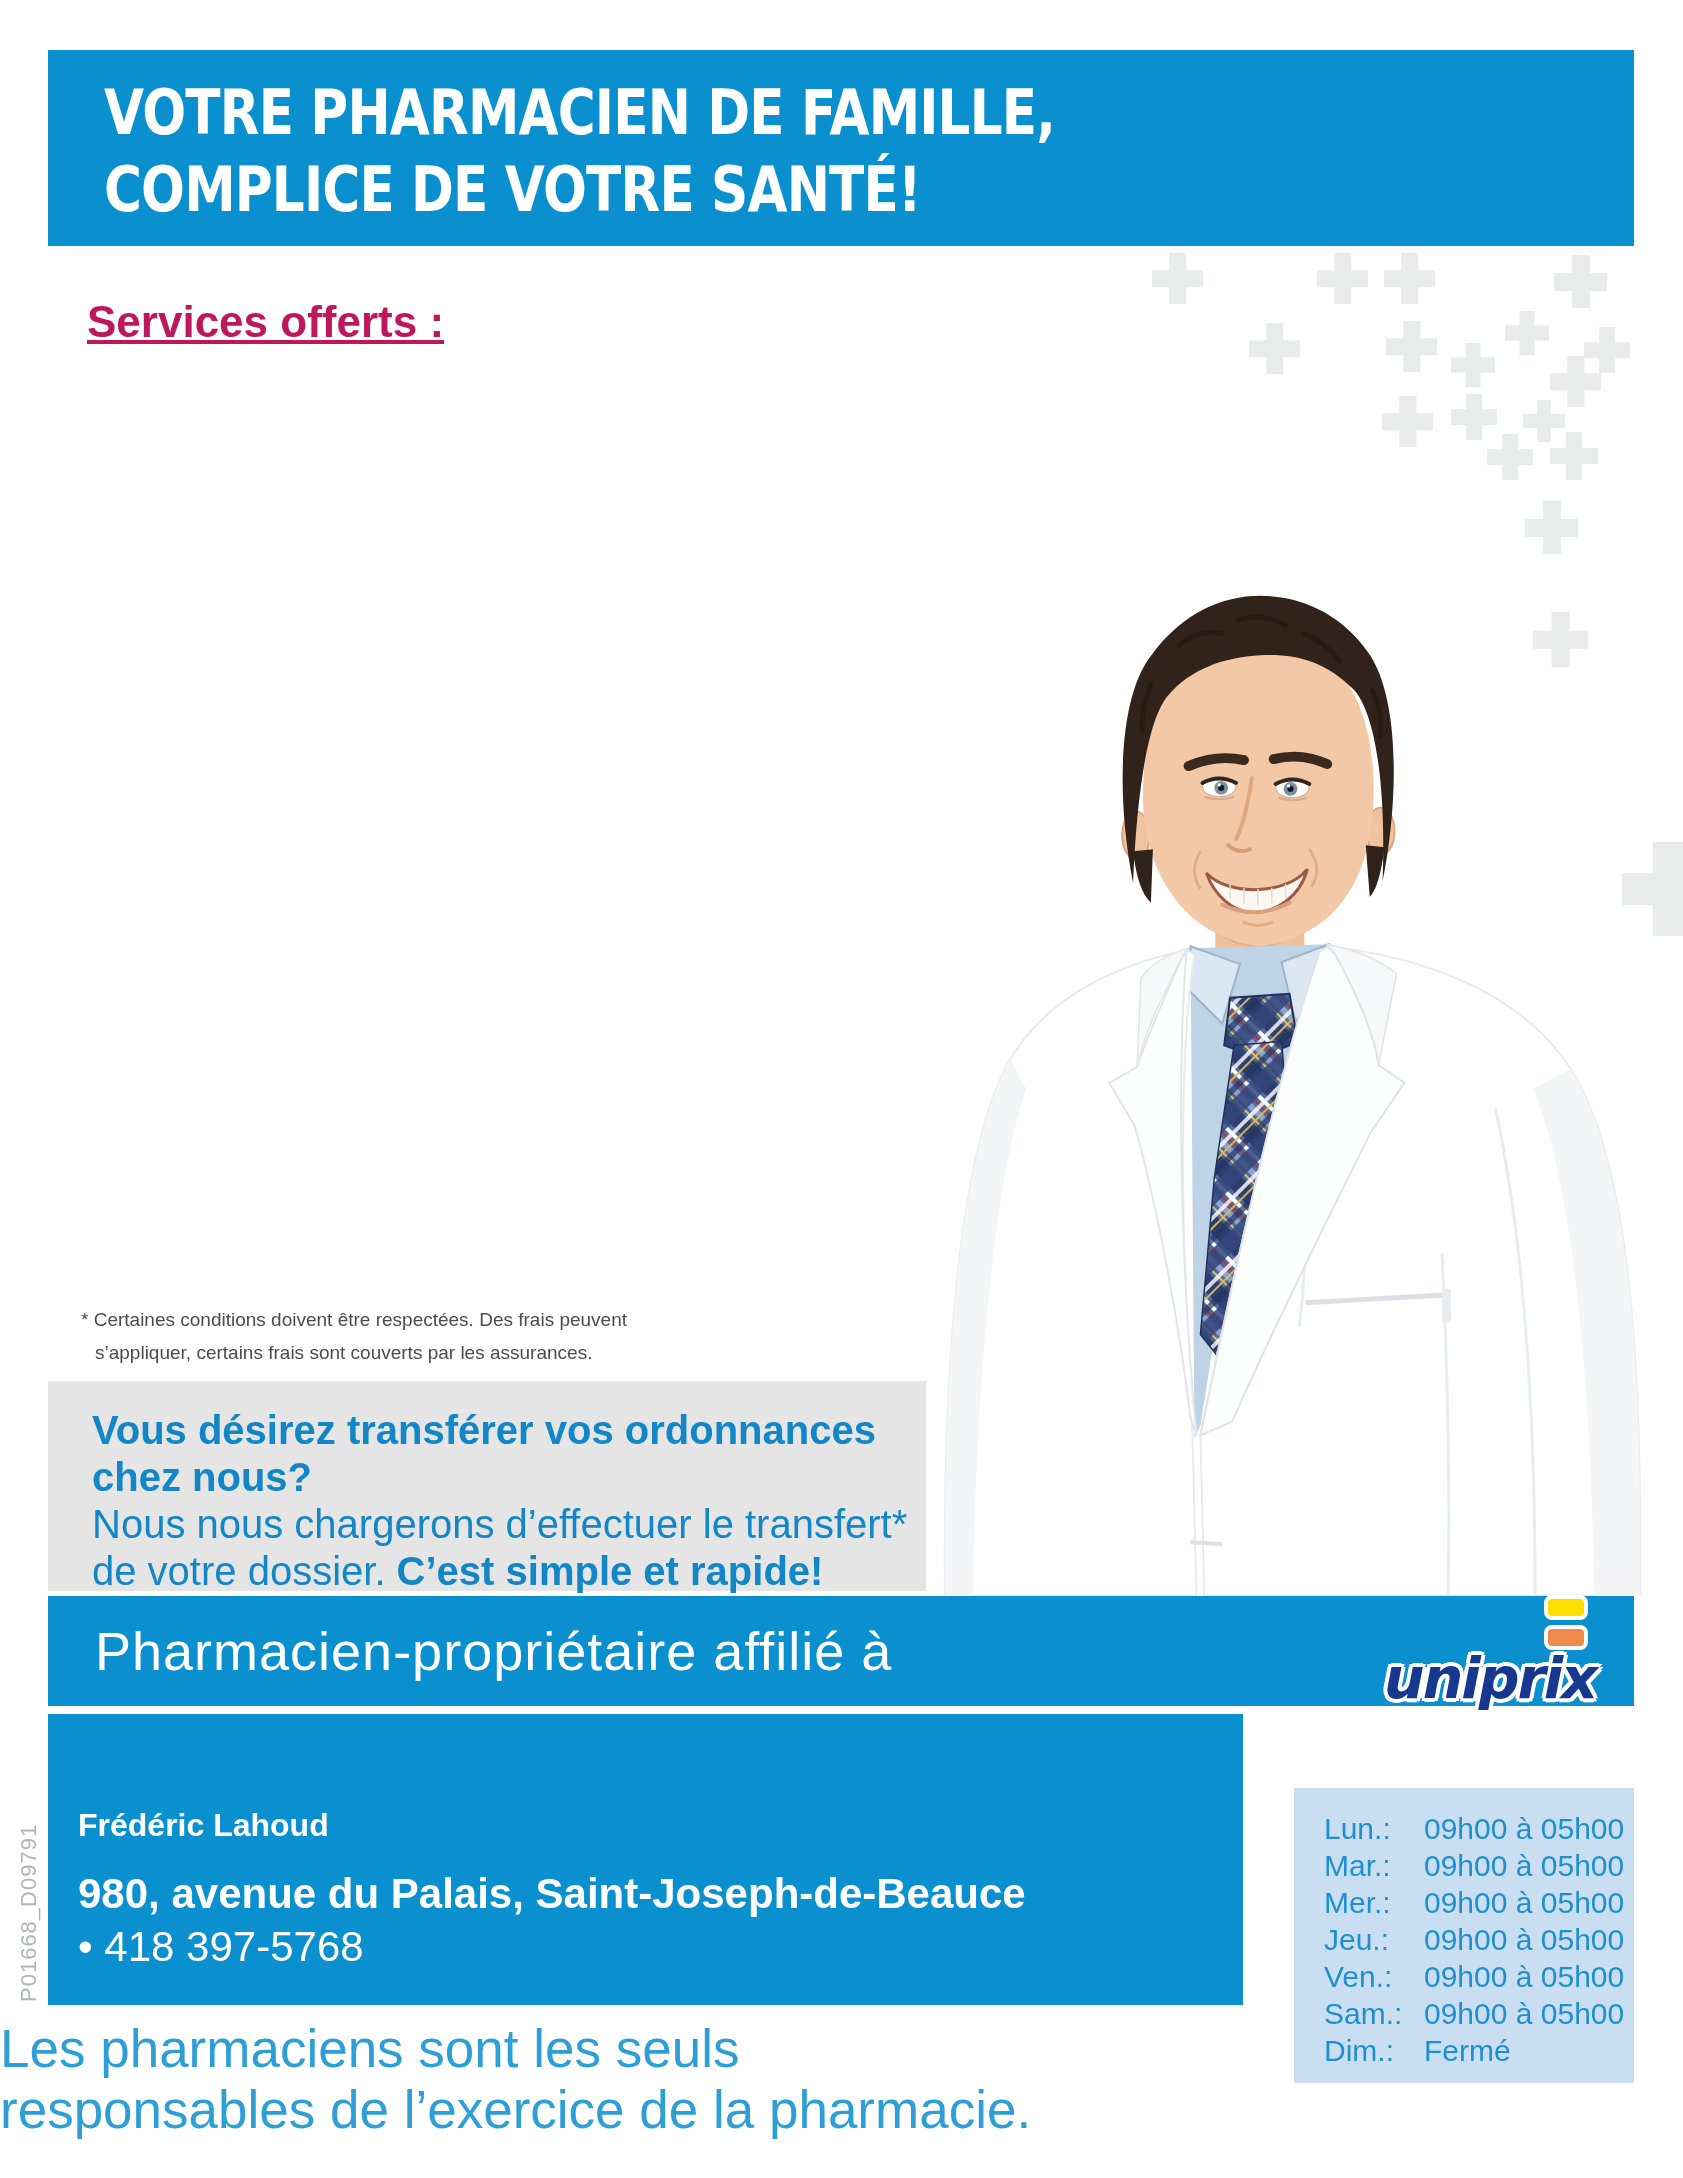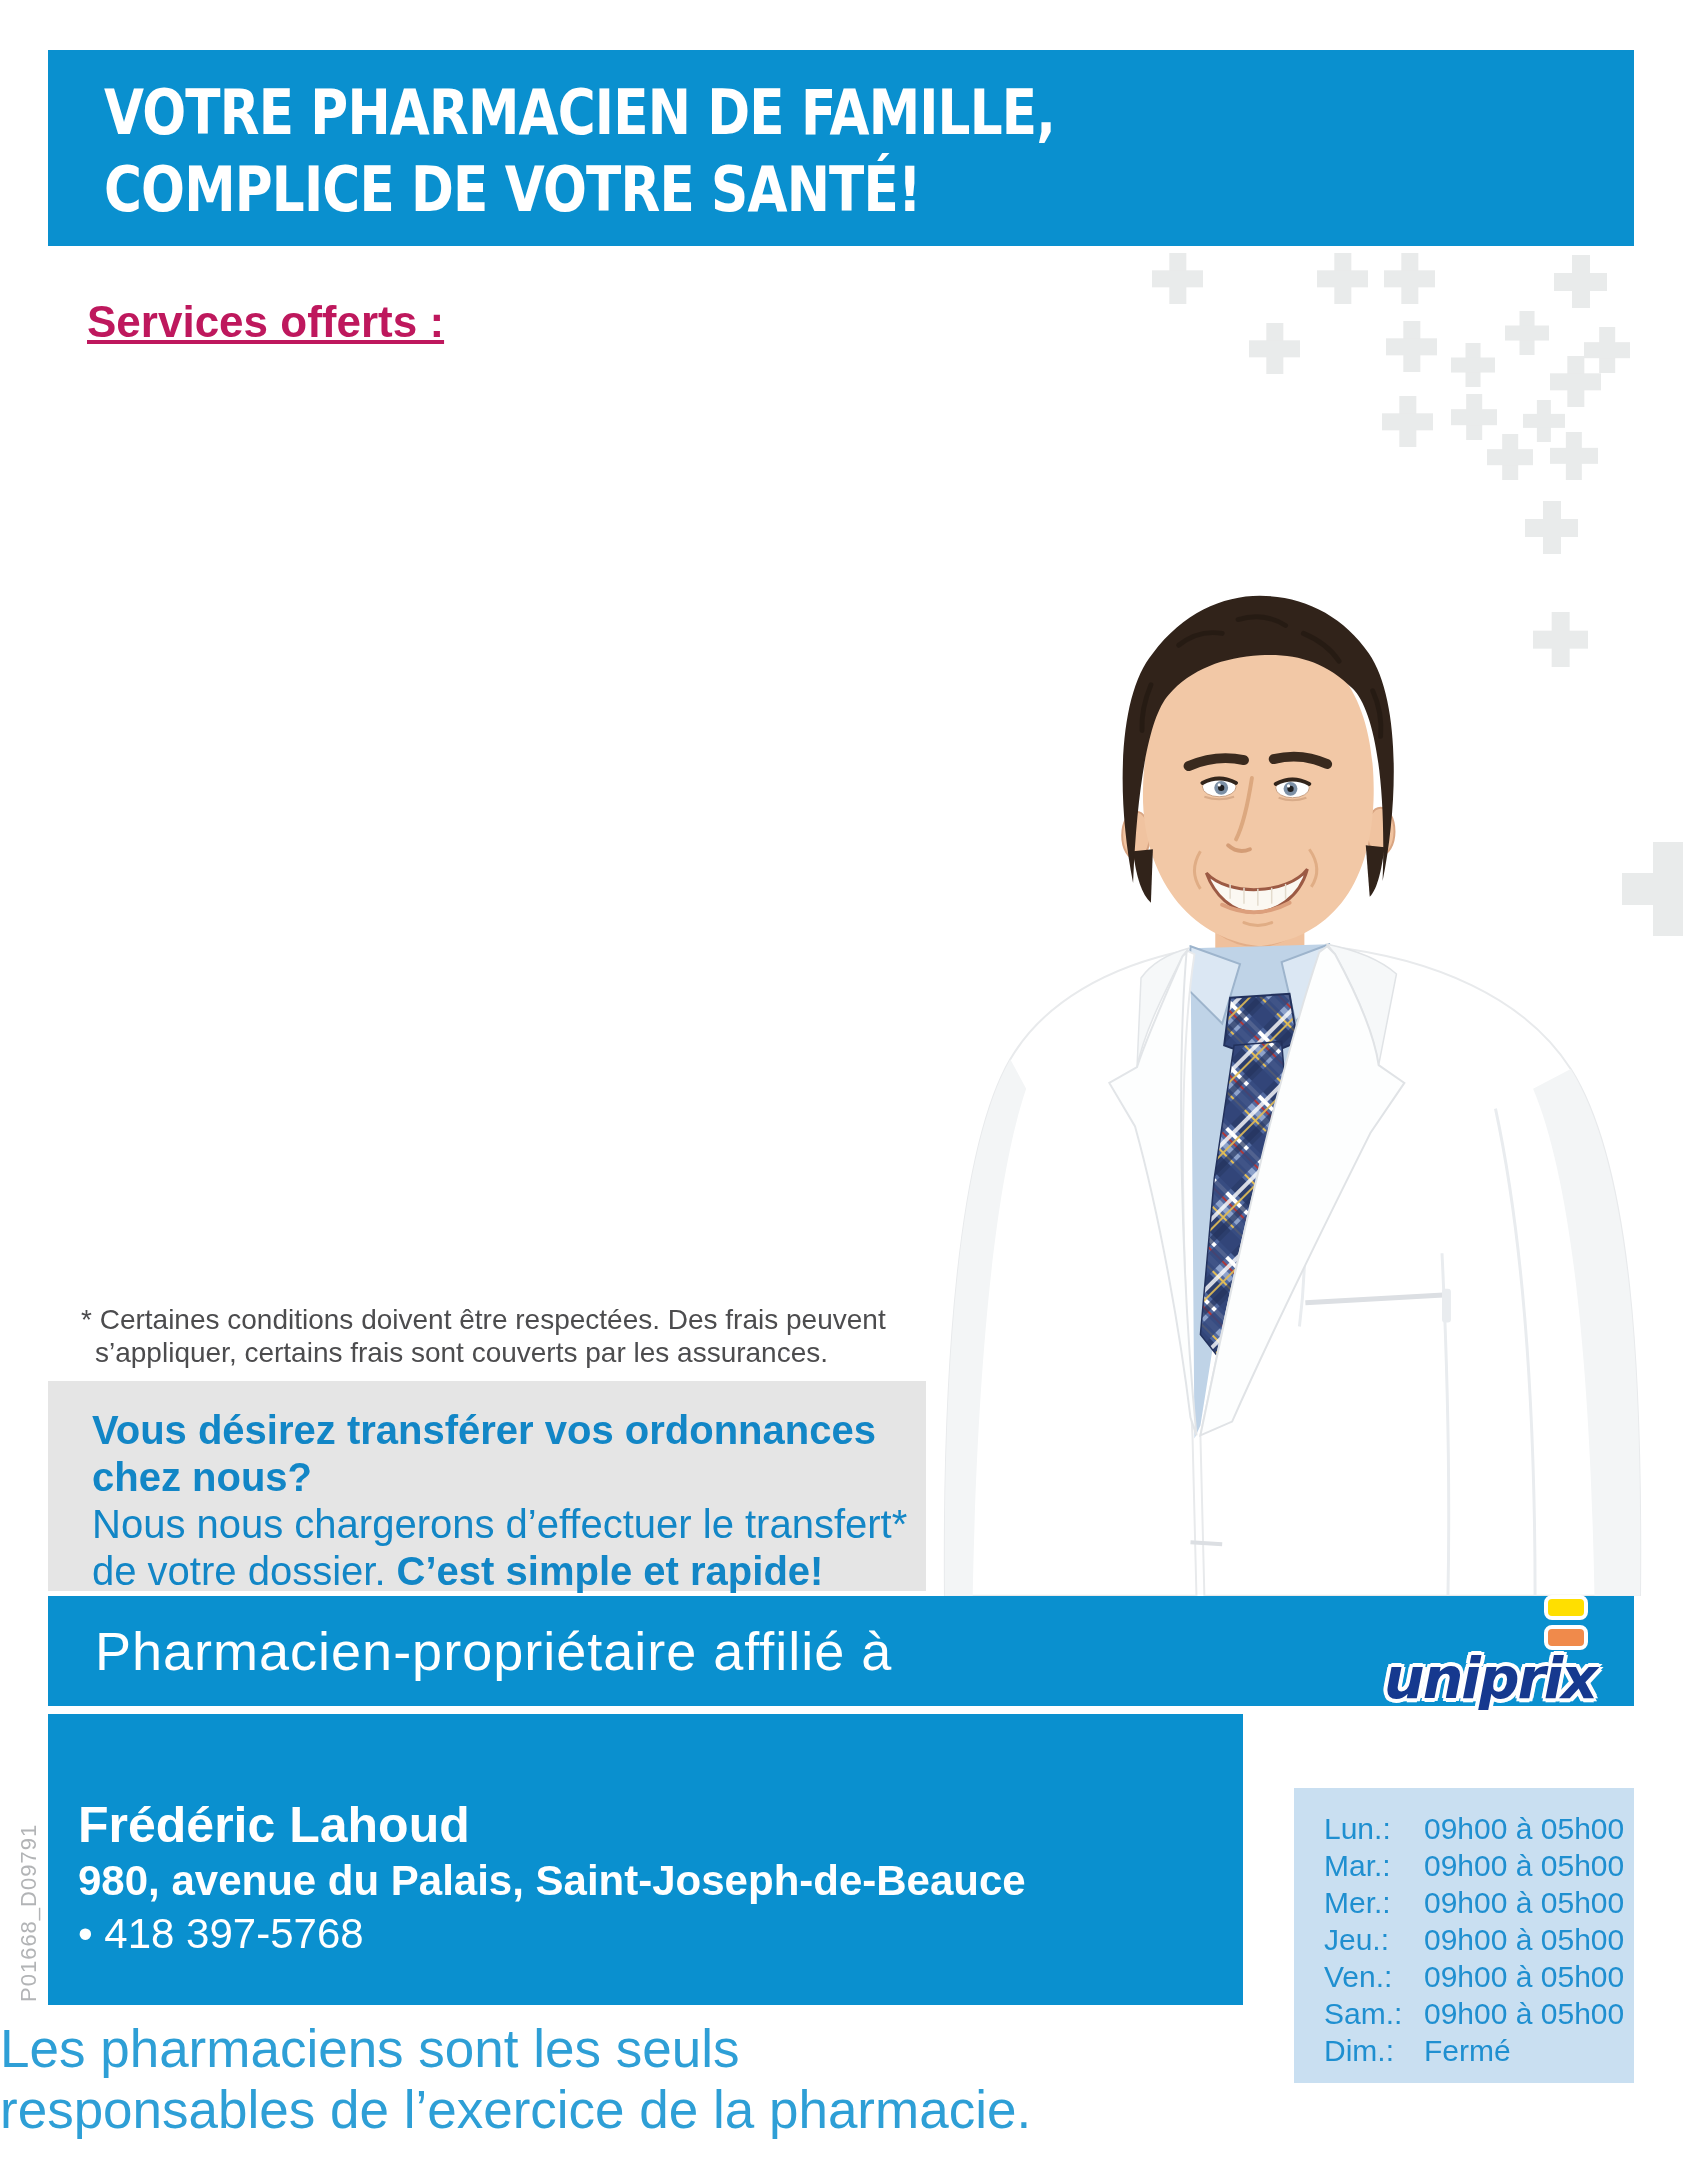--- a/index.html
+++ b/index.html
@@ -22,21 +22,21 @@
 
   
   .plus{position:absolute;}
   .plus::before{content:"";position:absolute;left:50%;top:0;width:34%;height:100%;transform:translateX(-50%);background:#e9ebeb;}
   .plus::after{content:"";position:absolute;top:50%;left:0;width:100%;height:34%;transform:translateY(-50%);background:#e9ebeb;}
 
   
   #photo{left:941px;top:554px;width:703px;height:1042px;}
 
   
-  #conditions-note{left:81px;top:1303px;font-size:28px;line-height:33px;color:#4c4c4e;}
+  #conditions-note{left:81px;top:1303px;font-size:19px;line-height:33px;color:#4c4c4e;}
   #conditions-note .indent{padding-left:14px;}
 
   
   #transfer-box{
     left:48px;top:1381px;width:878px;height:210px;background:#e5e5e5;
     box-sizing:border-box;padding:26px 0 0 44px;color:#1286c6;
   }
   .tb-line{font-size:40px;line-height:47px;}
   .tb-bold{font-weight:bold;}
   .tb-footnote{font-size:24px;margin-top:13px;}
@@ -58,21 +58,21 @@
     color:#16398f;letter-spacing:-2px;line-height:57px;
     text-shadow:-3px -3px 0 #fff,3px -3px 0 #fff,-3px 3px 0 #fff,3px 3px 0 #fff,
                  0 -4px 0 #fff,0 4px 0 #fff,-4px 0 0 #fff,4px 0 0 #fff;
   }
 
   
   #contact-box{
     left:48px;top:1714px;width:1195px;height:291px;background:#0a90cf;color:#ffffff;
     box-sizing:border-box;padding:83px 0 0 30px;
   }
-  #pharmacist-name{font-size:50px;font-weight:bold;line-height:57px;margin-bottom:2px;}
+  #pharmacist-name{font-size:32px;font-weight:bold;line-height:57px;margin-bottom:15px;}
   #pharmacist-address{font-size:42px;line-height:50px;margin-bottom:3px;font-weight:bold;}
   #pharmacist-phone{font-size:42px;line-height:50px;}
 
   
   #hours-panel{
     left:1294px;top:1788px;width:340px;height:295px;background:#c9dff1;color:#1f8fd0;
     box-sizing:border-box;padding:22px 0 0 30px;
   }
   .hour-row{display:flex;font-size:30px;line-height:37px;}
   .hour-day{width:100px;}

